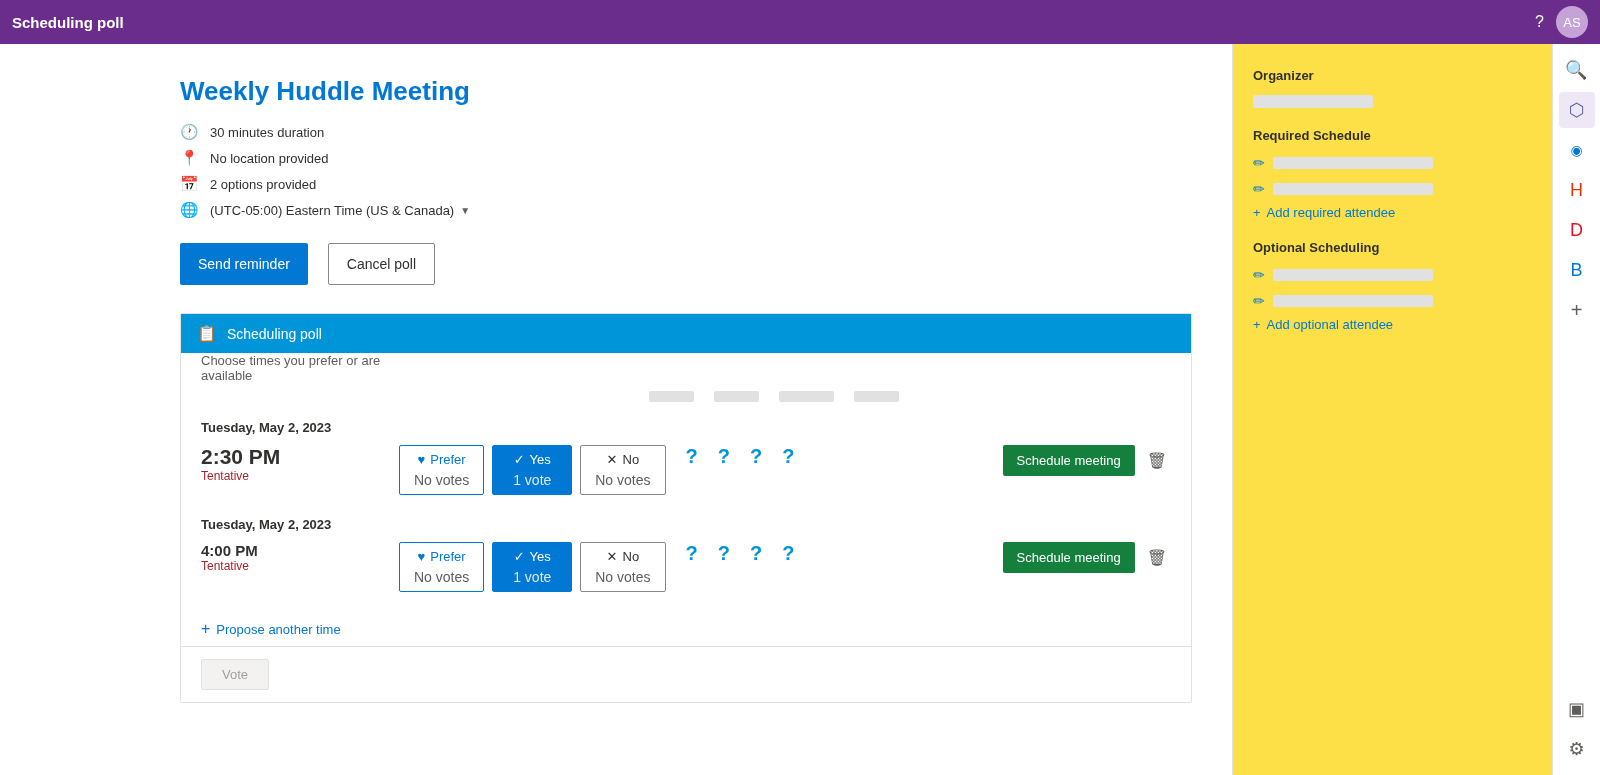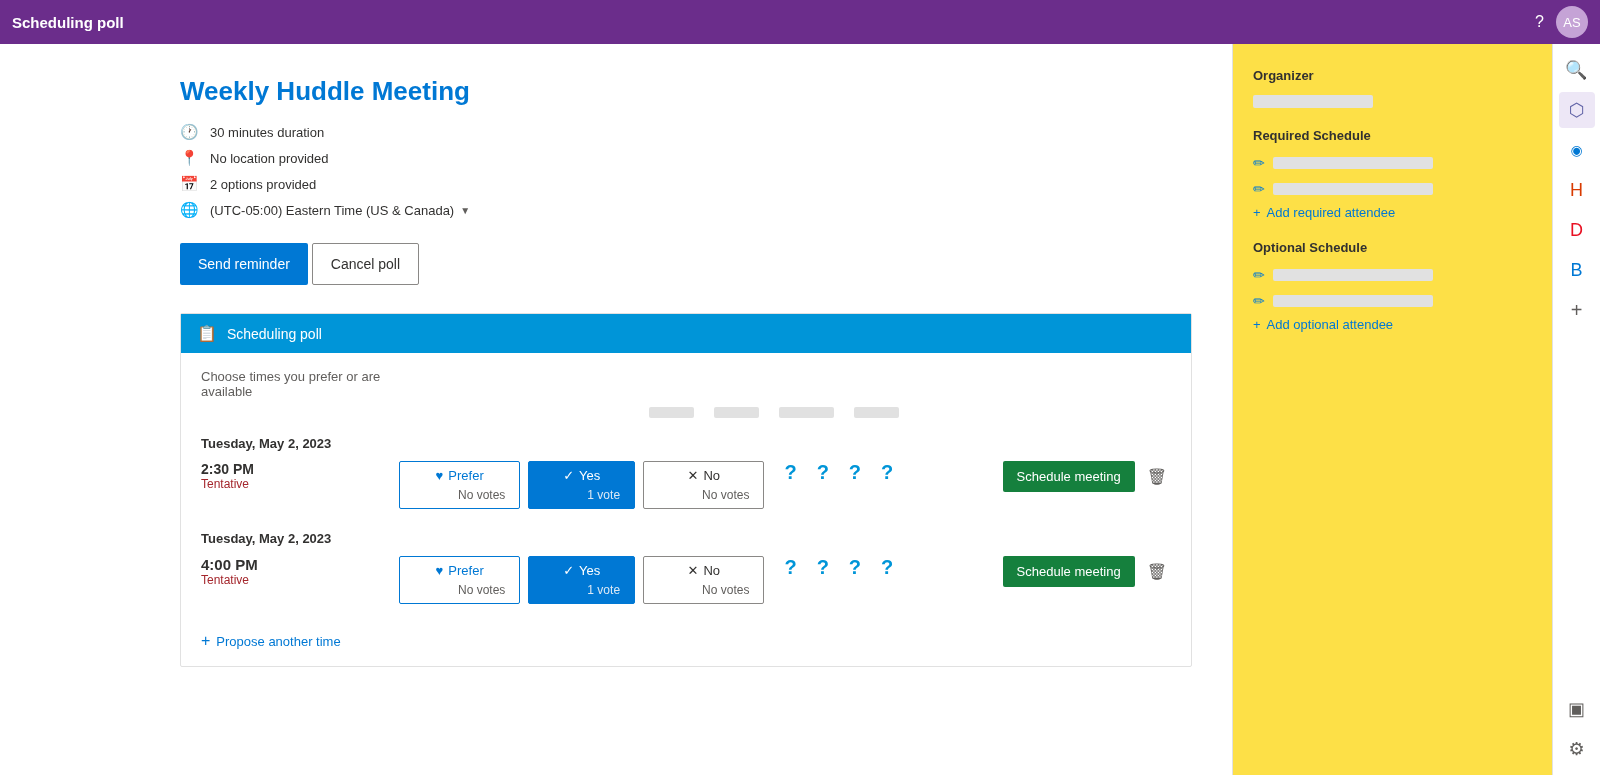--- a/index.html
+++ b/index.html
@@ -52,47 +52,47 @@
 
     .meta-list { display: flex; flex-direction: column; gap: 8px; margin-bottom: 24px; }
     .meta-item { display: flex; align-items: center; gap: 10px; color: #323130; font-size: 13px; }
     .meta-icon { color: #605e5c; font-size: 15px; width: 20px; text-align: center; }
 
     .timezone-select {
       display: flex; align-items: center; gap: 6px; cursor: pointer; color: #323130; font-size: 13px;
     }
     .timezone-select .chevron { font-size: 10px; color: #605e5c; }
 
-    .action-buttons { display: flex; gap: 4px; margin-bottom: 28px; }
+    .action-buttons { display: flex; gap: 20px; margin-bottom: 28px; }
     .btn-primary {
       background: #0078d4; color: #fff; border: none; padding: 8px 18px;
       font-size: 14px; font-weight: 500; cursor: pointer; border-radius: 2px;
     }
     .btn-outline {
       background: #fff; color: #323130; border: 1px solid #8a8886; padding: 12px 18px;
       font-size: 14px; font-weight: 500; cursor: pointer; border-radius: 2px;
     }
 
     
     .poll-section { background: #fff; border: 1px solid #e1e1e1; border-radius: 2px; }
     .poll-header {
       background: #0095d8; color: #fff; padding: 10px 16px;
       display: flex; align-items: center; gap: 10px; font-size: 14px; font-weight: 500;
     }
     .poll-header-icon { font-size: 16px; }
 
-    .poll-body { padding: 16px 20px; }
+    .poll-body { padding: 0 20px; }
 
     .vote-btn {
       display: flex; align-items: center; gap: 5px; padding: 6px 14px;
       border: 1px solid #8a8886; background: #fff; cursor: pointer; border-radius: 2px;
       font-size: 13px; color: #323130; font-weight: 500; flex-direction: column; min-width: 80px;
     }
     .vote-btn .btn-label { display: flex; align-items: center; gap: 5px; }
-    .vote-btn .vote-count { font-size: 12px; color: #605e5c; font-weight: 400; margin-left: 44px; }
+    .vote-btn .vote-count { font-size: 14px; color: #605e5c; font-weight: 400; }
     .vote-btn.prefer { color: #0078d4; border-color: #0078d4; }
     .vote-btn.yes-active { background: #0078d4; color: #fff; border-color: #0078d4; }
     .vote-btn.yes-active .vote-count { color: #dce9f5; }
     .vote-btn.no { color: #323130; }
 
     .schedule-btn {
       background: #15803d; color: #fff; border: none; padding: 8px 14px;
       font-size: 13px; font-weight: 500; cursor: pointer; border-radius: 2px; white-space: nowrap;
     }
 
@@ -212,21 +212,21 @@
             <div style="width:45px; height:11px; background:#e1e1e1; border-radius:2px;"></div>
             <div style="width:55px; height:11px; background:#e1e1e1; border-radius:2px;"></div>
             <div style="width:45px; height:11px; background:#e1e1e1; border-radius:2px;"></div>
           </div>
         </div>
 
         <div class="date-header">Tuesday, May 2, 2023</div>
 
         <div style="display:flex; align-items:flex-start; gap:8px; padding:4px 0 12px 0;">
           <div style="width:190px; flex-shrink:0;">
-            <div style="font-size:14px; font-weight:600; color:#323130;">2:30 PM</div>
+            <div style="font-size:21px; font-weight:600; color:#323130;">2:30 PM</div>
             <div style="font-size:12px; color:#a4262c; font-weight:500;">Tentative</div>
           </div>
           <div style="display:flex; gap:8px; align-items:flex-start;">
             <button class="vote-btn prefer">
               <span class="btn-label">
                   <span style="color:#0078d4;">♥</span>
                   <span>Prefer</span>
                 </span>
               <span class="vote-count">No votes</span>
             </button>
@@ -299,20 +299,23 @@
           </div>
         </div>
 
         <a class="propose-link">
           <span style="font-size:16px; color:#0078d4;">+</span>
           <span>Propose another time</span>
         </a>
 
       </div>
 
+      <div class="vote-footer">
+        <button class="vote-footer-btn">Vote</button>
+      </div>
     </div>
 
   </div>
 
   <div class="right-panel">
 
     <div class="panel-section-title">Organizer</div>
     <div class="organizer-name"></div>
 
     <div class="panel-section-title">Required Schedule</div>
@@ -324,21 +327,21 @@
       <div class="attendee-item">
         <span class="edit-icon">✏</span>
         <div class="attendee-name"></div>
       </div>
     </div>
     <div class="add-attendee-link">
       <span>+</span>
       <span>Add required attendee</span>
     </div>
 
-    <div class="panel-section-title">Optional Schedule</div>
+    <div class="panel-section-title">Optional Scheduling</div>
     <div class="attendee-list">
       <div class="attendee-item">
         <span class="edit-icon">✏</span>
         <div class="attendee-name"></div>
       </div>
       <div class="attendee-item">
         <span class="edit-icon">✏</span>
         <div class="attendee-name"></div>
       </div>
     </div>

